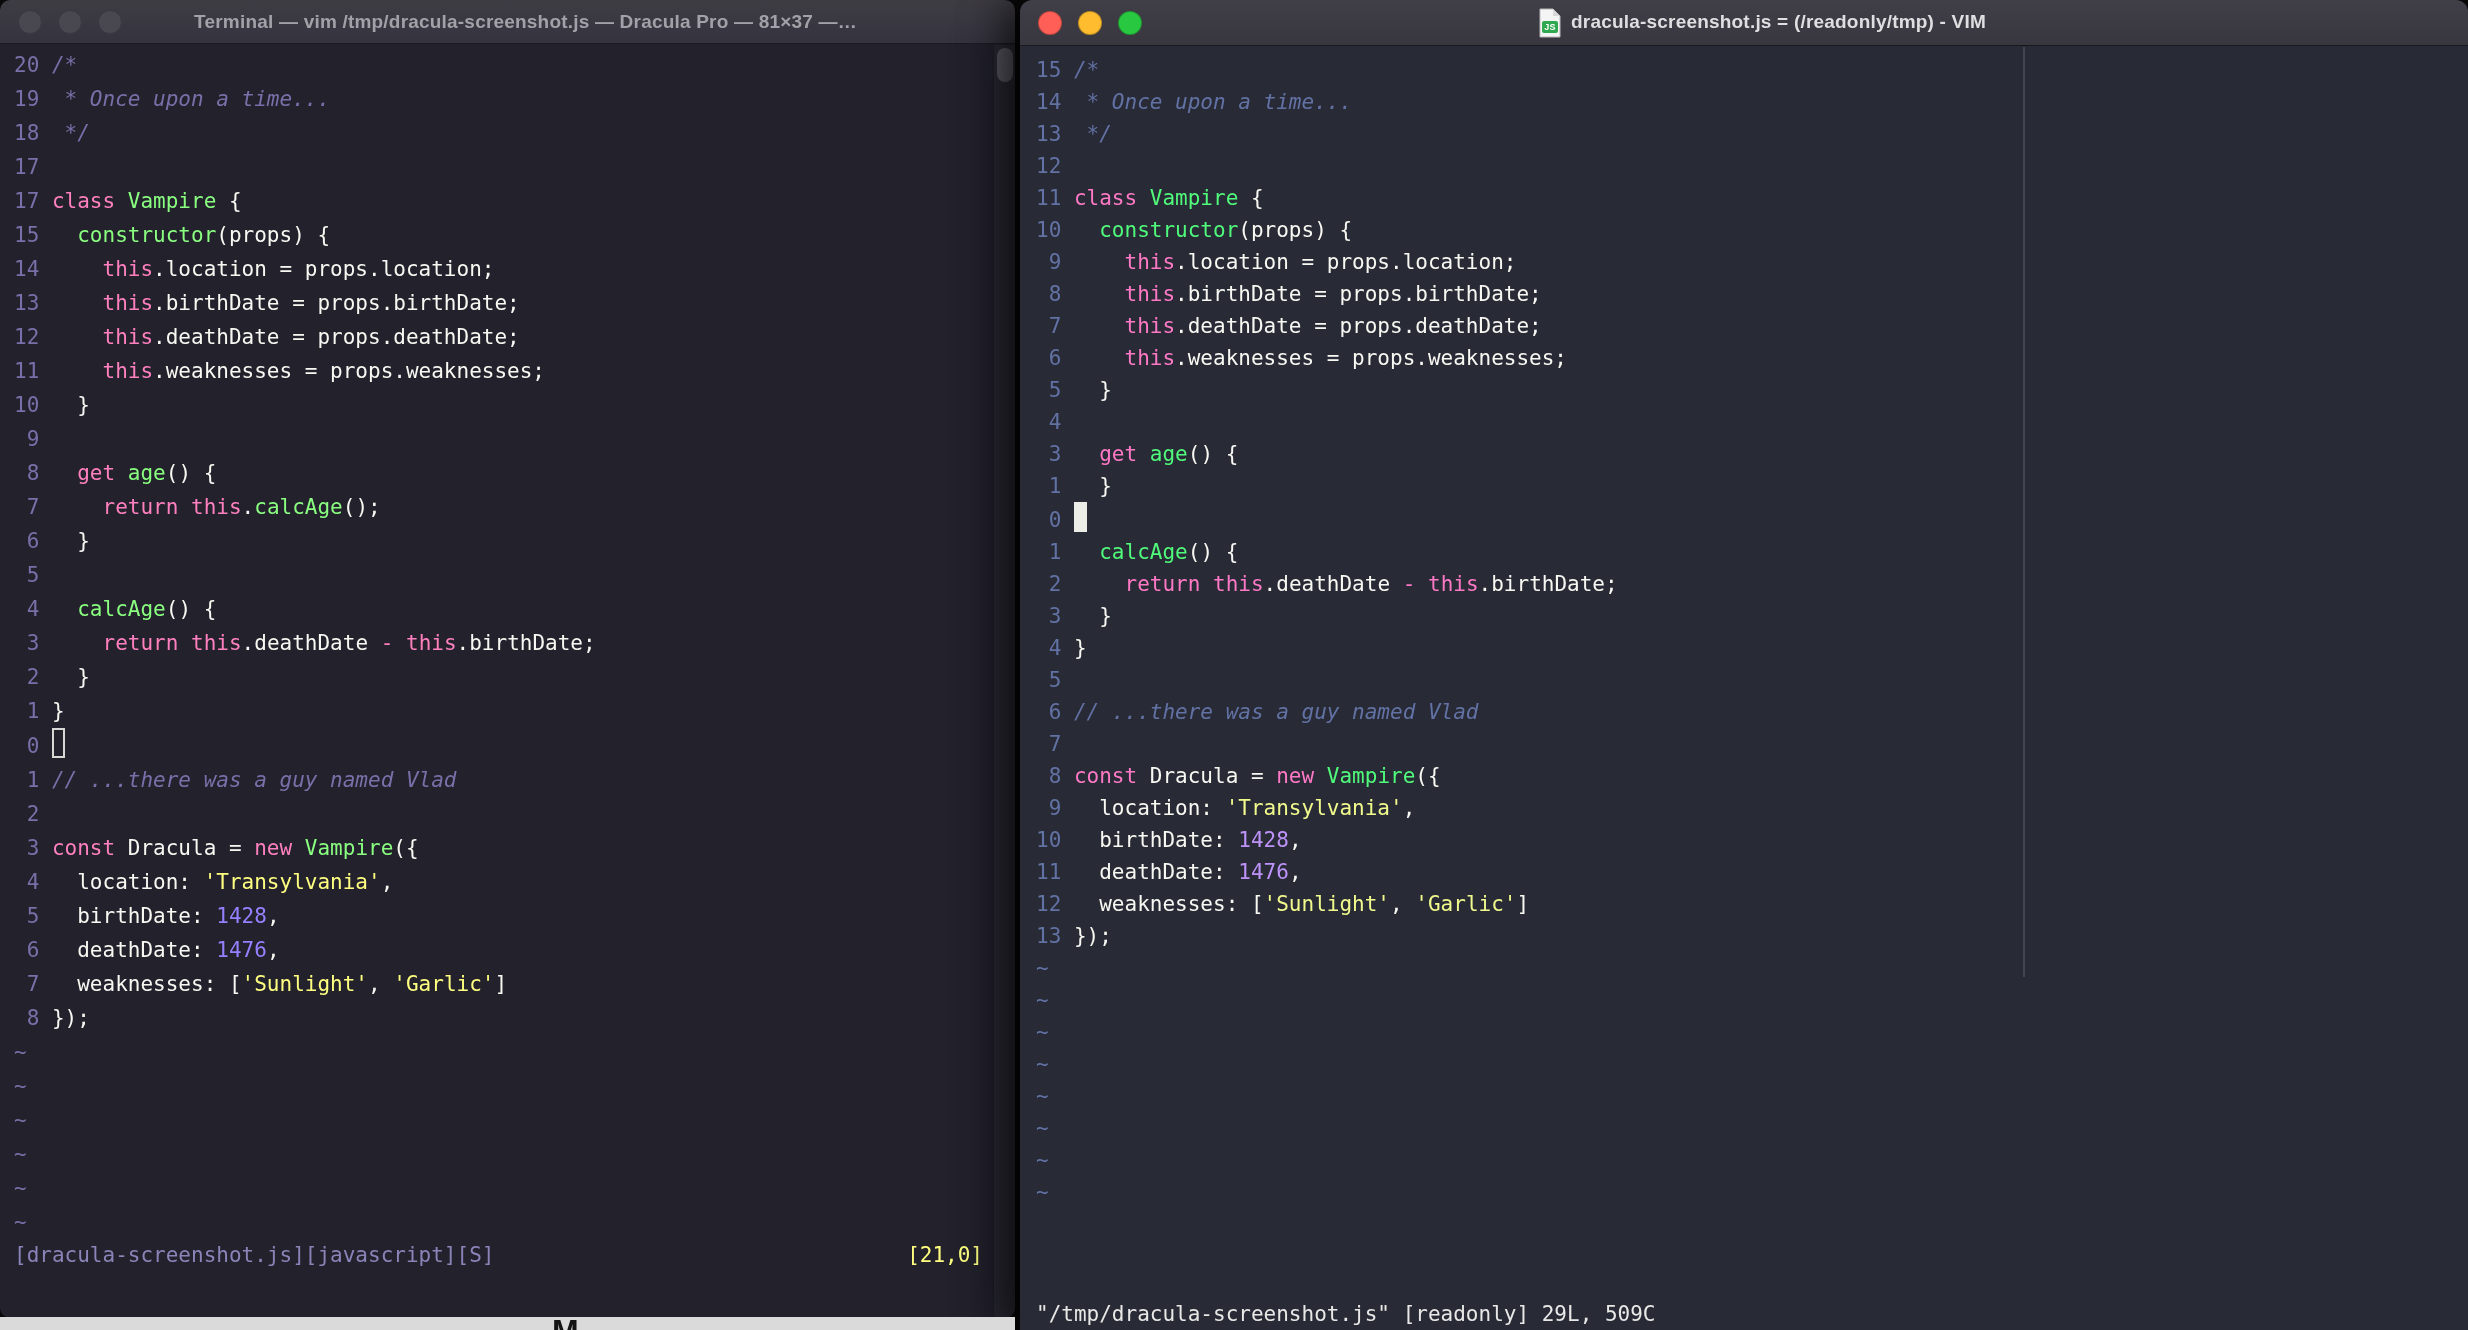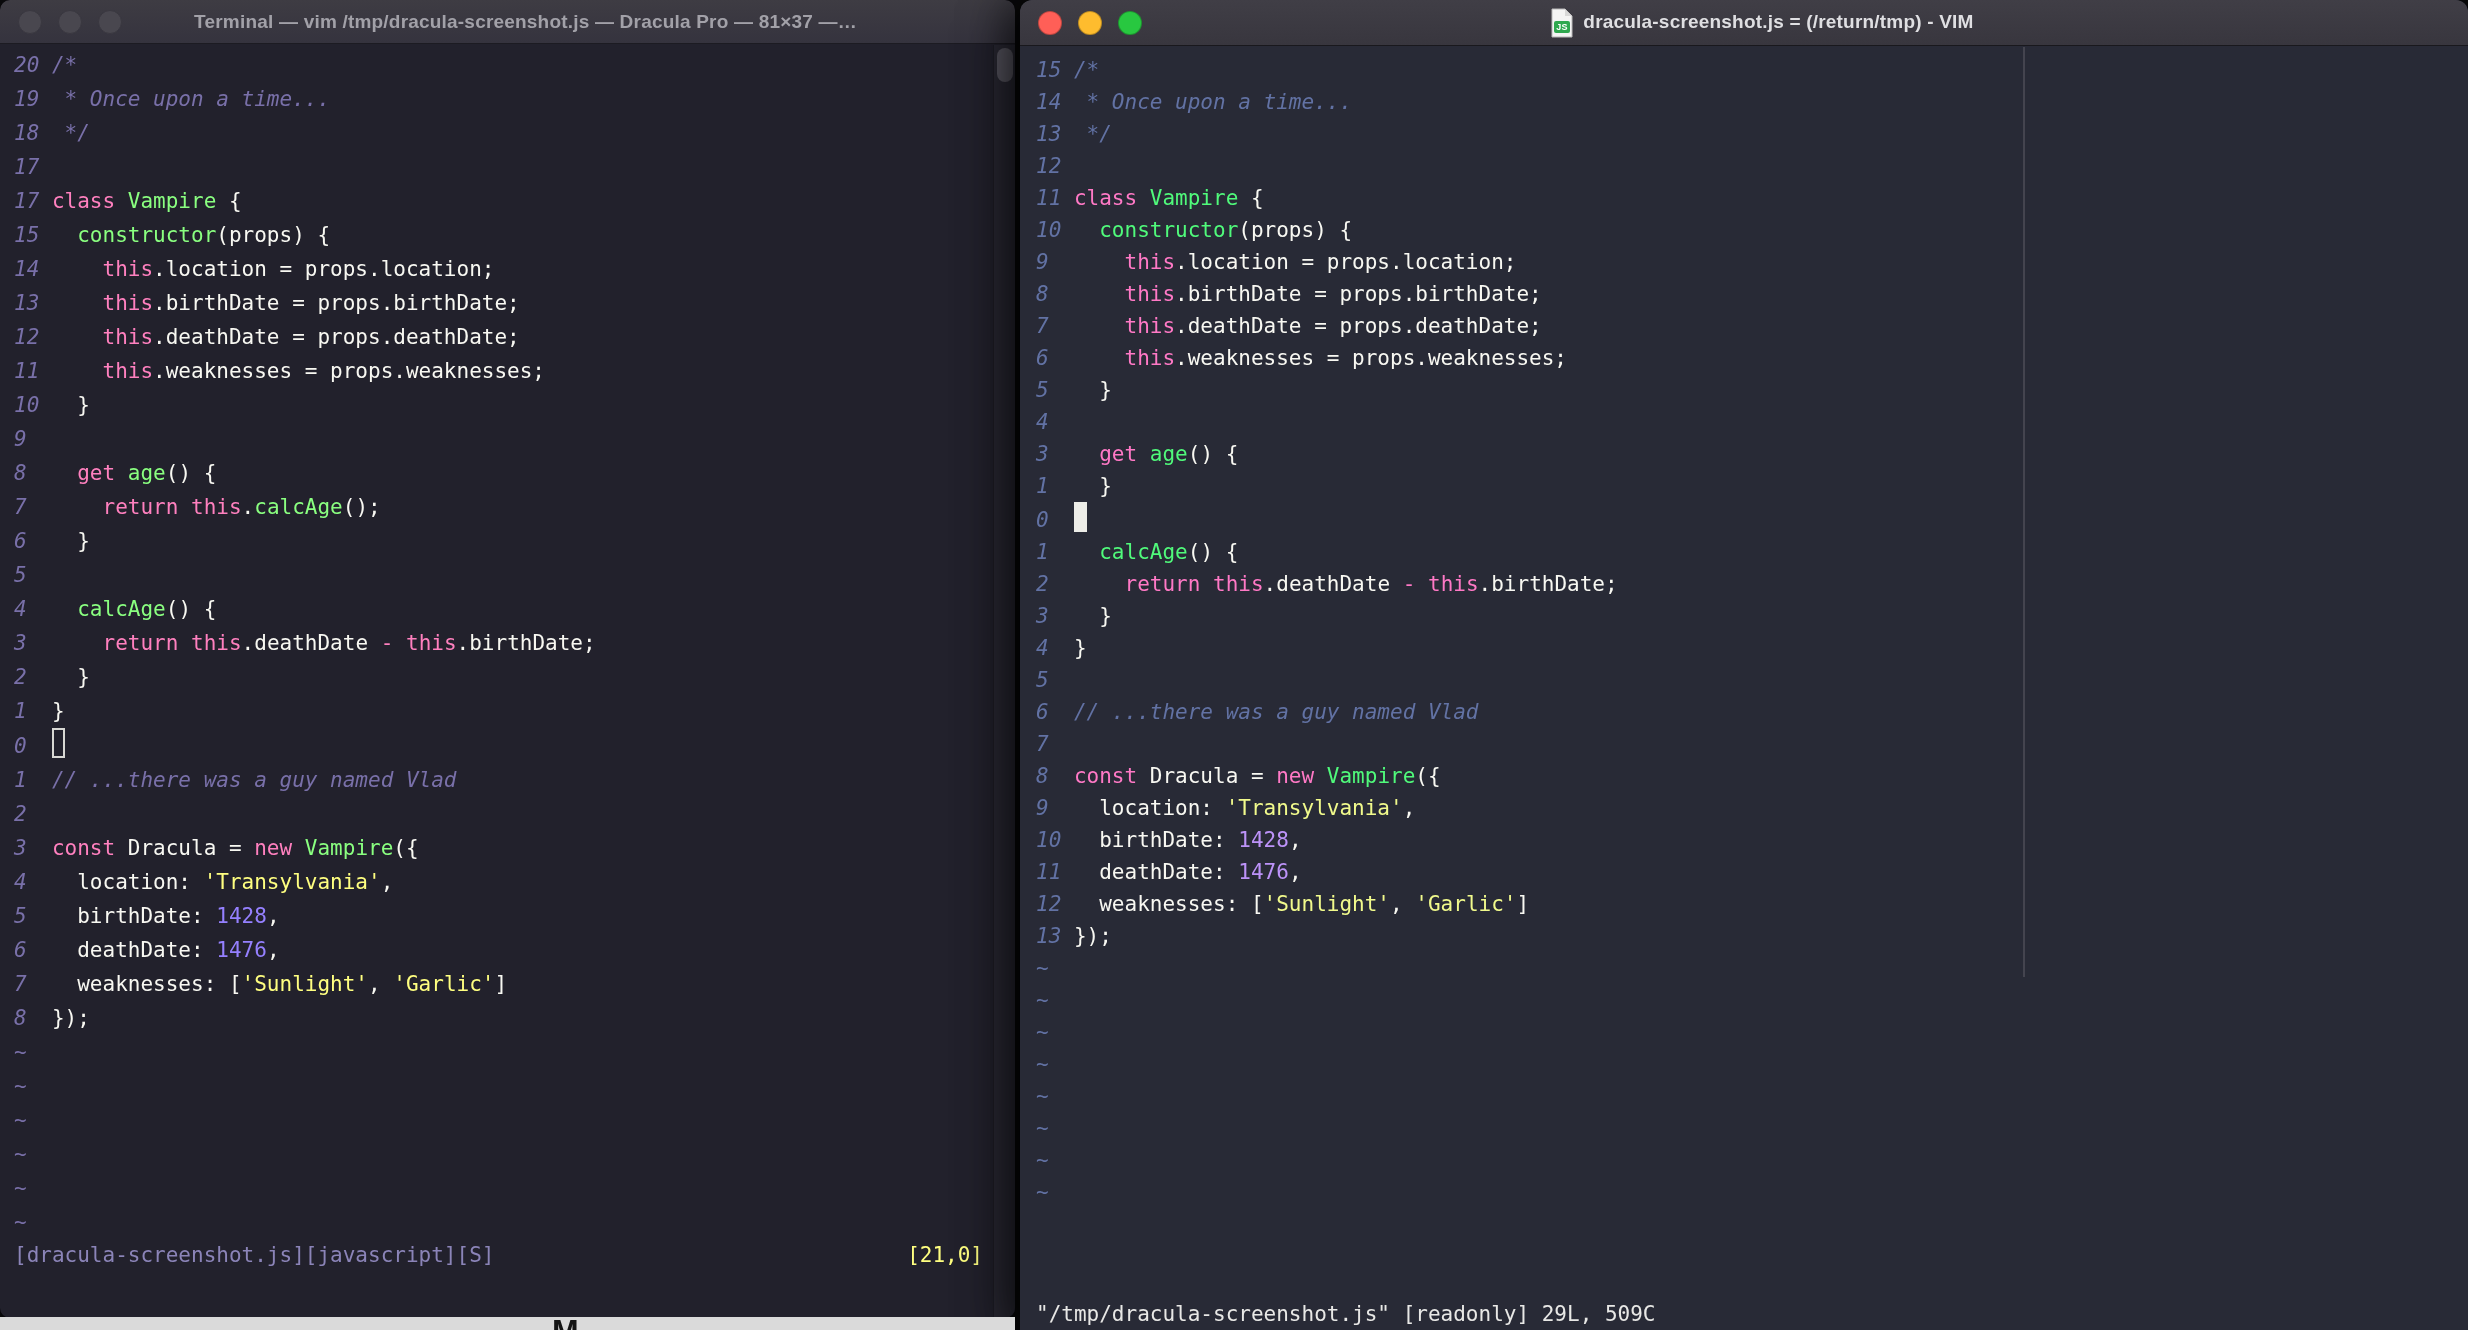--- a/index.html
+++ b/index.html
@@ -32,21 +32,21 @@
   .win-left .light { background:#49474f; border:1px solid #3a3840; }
   .light-close { background:var(--R-traffic_red);    border:1px solid rgba(0,0,0,.25); }
   .light-min   { background:var(--R-traffic_yellow); border:1px solid rgba(0,0,0,.25); }
   .light-zoom  { background:var(--R-traffic_green);  border:1px solid rgba(0,0,0,.25); }
 
   .vim-buffer { position:absolute; }
   .win-left  .vim-buffer { left:14px; top:48px; right:30px; font-size:21px; line-height:34px; }
   .win-right .vim-buffer { left:16px; top:54px; right:36px; font-size:21px; line-height:32px; }
 
   .code-row { white-space:pre; }
-  .linenr { display:inline-block; width:2ch; margin-right:1ch;font-style:italic; }
+  .linenr { display:inline-block; width:2ch; text-align:right; margin-right:1ch; }
   .win-left  .linenr { color:var(--L-comment); }
   .win-right .linenr { color:var(--R-comment); }
   .tilde { color:inherit; }
   .win-left  .tilde { color:var(--L-comment); }
   .win-right .tilde { color:var(--R-comment); }
 
   .win-left  .tok-plain   { color:var(--L-fg); }
   .win-left  .tok-comment { color:var(--L-comment); font-style:italic; }
   .win-left  .tok-kw      { color:var(--L-kw); }
   .win-left  .tok-fn      { color:var(--L-fn); }
@@ -153,21 +153,21 @@
       <span class="light light-close"></span>
       <span class="light light-min"></span>
       <span class="light light-zoom"></span>
     </div>
     <div class="title-text">
       <svg class="doc-icon" width="24" height="30" viewBox="0 0 24 30">
         <path d="M2 1 h13 l7 7 v21 h-20 z" fill="#f4f4f4" stroke="#b9b9b9" stroke-width="1"></path>
         <path d="M15 1 l7 7 h-7 z" fill="#d8d8d8"></path>
         <rect x="4" y="13" width="16" height="12" rx="2" fill="#2fa84f"></rect>
         <text x="12" y="22" font-size="9" text-anchor="middle" fill="#ffffff" font-family="Liberation Sans, sans-serif" font-weight="bold">JS</text>
-      </svg><span>dracula-screenshot.js = (/return/tmp) - VIM</span>
+      </svg><span>dracula-screenshot.js = (/readonly/tmp) - VIM</span>
     </div>
   </header>
 
   <div class="vim-buffer">
       <div class="code-row"><span class="linenr">15</span><span class="code-text"><span class="tok-comment">/*</span></span></div>
       <div class="code-row"><span class="linenr">14</span><span class="code-text"><span class="tok-comment"> * Once upon a time...</span></span></div>
       <div class="code-row"><span class="linenr">13</span><span class="code-text"><span class="tok-comment"> */</span></span></div>
       <div class="code-row"><span class="linenr">12</span><span class="code-text"></span></div>
       <div class="code-row"><span class="linenr">11</span><span class="code-text"><span class="tok-kw">class</span><span class="tok-plain"> </span><span class="tok-fn">Vampire</span><span class="tok-plain"> {</span></span></div>
       <div class="code-row"><span class="linenr">10</span><span class="code-text"><span class="tok-plain">  </span><span class="tok-fn">constructor</span><span class="tok-plain">(props) {</span></span></div>

